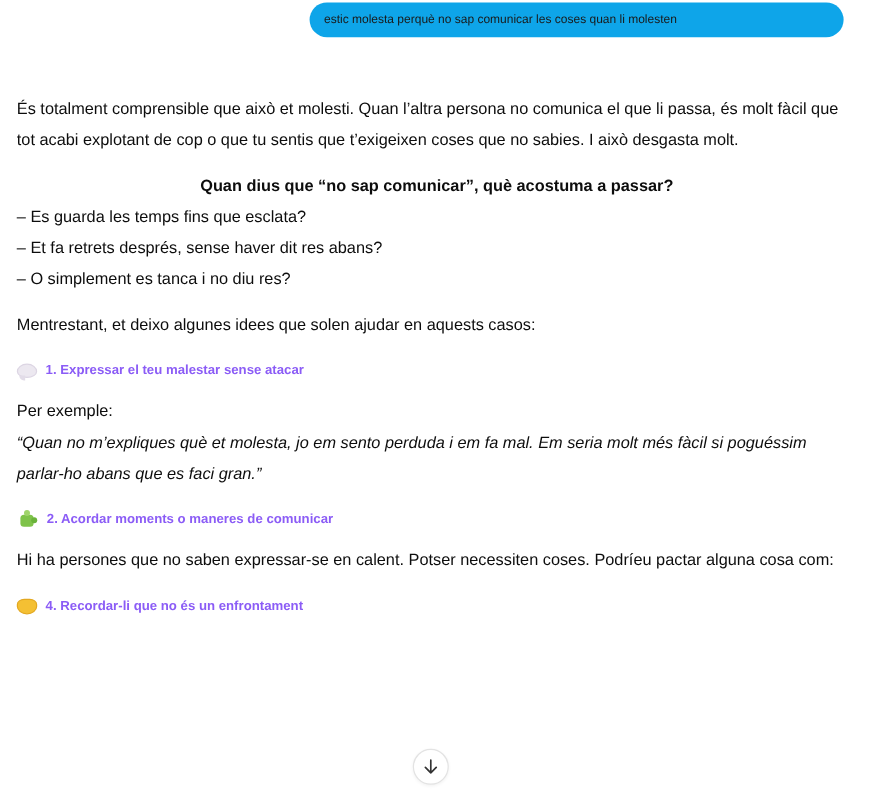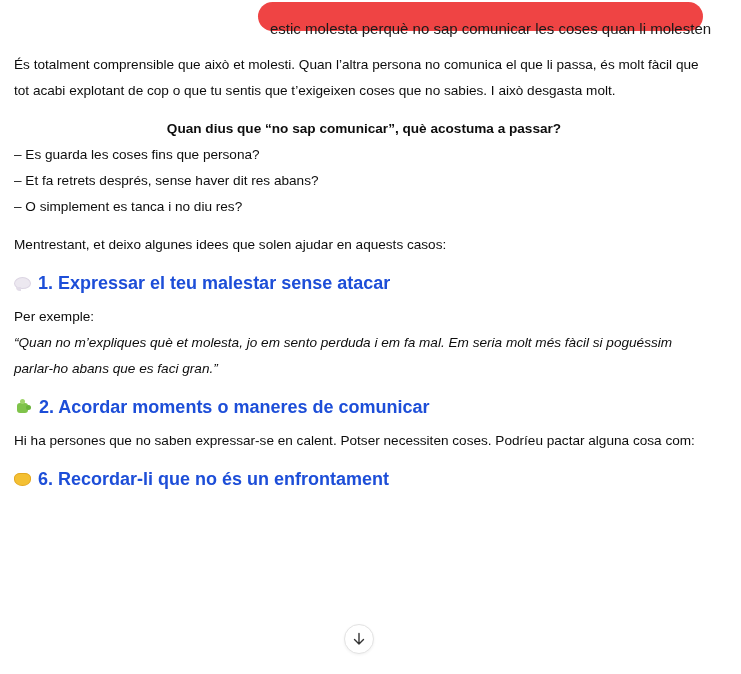--- a/index.html
+++ b/index.html
@@ -22,52 +22,52 @@
       left: 0;
       right: 0;
       height: 29px;
     }
     .user-bubble {
       position: absolute;
       left: 258px;
       top: 0;
       width: 445px;
       height: 29px;
-      background: #ef4444;
+      background: #0ea5e9;
       border-radius: 15px;
-      padding: 12px 12px;
-      font-size: 15px;
+      padding: 0 12px;
+      font-size: 10px;
       line-height: 29px;
       color: #1a1a1a;
       white-space: nowrap;
     }
     .assistant {
       position: absolute;
       left: 14px;
-      top: 52px;
+      top: 78px;
       width: 700px;
       font-size: 13.6px;
       color: #0d0d0d;
     }
     .p {
       line-height: 26px;
       margin-bottom: 12px;
     }
     .line { line-height: 26px; }
     .bold { font-weight: bold; text-align: center; }
     .ital { font-style: italic; }
     .heading {
-      font-size: 18px;
+      font-size: 11px;
       font-weight: bold;
       line-height: 26px;
       margin-top: 4px;
       margin-bottom: 8px;
       display: flex;
       align-items: center;
-      color: #1d4ed8;
+      color: #8b5cf6;
     }
     .heading .emoji {
       display: inline-block;
       width: 18px;
       height: 16px;
       margin-right: 7px;
       position: relative;
     }
     .emoji-speech {
       background: #ece8f0;
@@ -127,21 +127,21 @@
     <div class="user-bubble">estic molesta perquè no sap comunicar les coses quan li molesten</div>
   </div>
 
   <div class="assistant">
 
     <div class="p">És totalment comprensible que això et molesti. Quan l’altra persona no comunica el que li passa, és molt fàcil que tot acabi explotant de cop o que tu sentis que t’exigeixen coses que no sabies. I això desgasta molt.</div>
 
 
     <div class="p">
       <div class="line bold">Quan dius que “no sap comunicar”, què acostuma a passar?</div>
-      <div class="line">– Es guarda les coses fins que persona?</div>
+      <div class="line">– Es guarda les temps fins que esclata?</div>
       <div class="line">– Et fa retrets després, sense haver dit res abans?</div>
       <div class="line">– O simplement es tanca i no diu res?</div>
     </div>
 
     <div class="p">Mentrestant, et deixo algunes idees que solen ajudar en aquests casos:</div>
 
     <div class="heading">
       <span class="emoji emoji-speech"></span>
       <span>1. Expressar el teu malestar sense atacar</span>
     </div>
@@ -157,21 +157,21 @@
         <span class="pz" style="left:12px;top:6px;width:5px;height:5px;border-radius:50%;background:#6ab33a;"></span>
       </span>
       <span>2. Acordar moments o maneres de comunicar</span>
     </div>
     <div class="p">
       <div class="line">Hi ha persones que no saben expressar-se en calent. Potser necessiten coses. Podríeu pactar alguna cosa com:</div>
     </div>
 
     <div class="heading">
       <span class="emoji emoji-hands"></span>
-      <span>6. Recordar-li que no és un enfrontament</span>
+      <span>4. Recordar-li que no és un enfrontament</span>
     </div>
 
   </div>
 
   <div class="scroll-down" title="Scroll to bottom">
     <svg width="14" height="14" viewBox="0 0 14 14">
       <path d="M7 1.5 V12 M2.5 7.5 L7 12 L11.5 7.5" fill="none" stroke="#333" stroke-width="1.4" stroke-linecap="round" stroke-linejoin="round"></path>
     </svg>
   </div>
 

